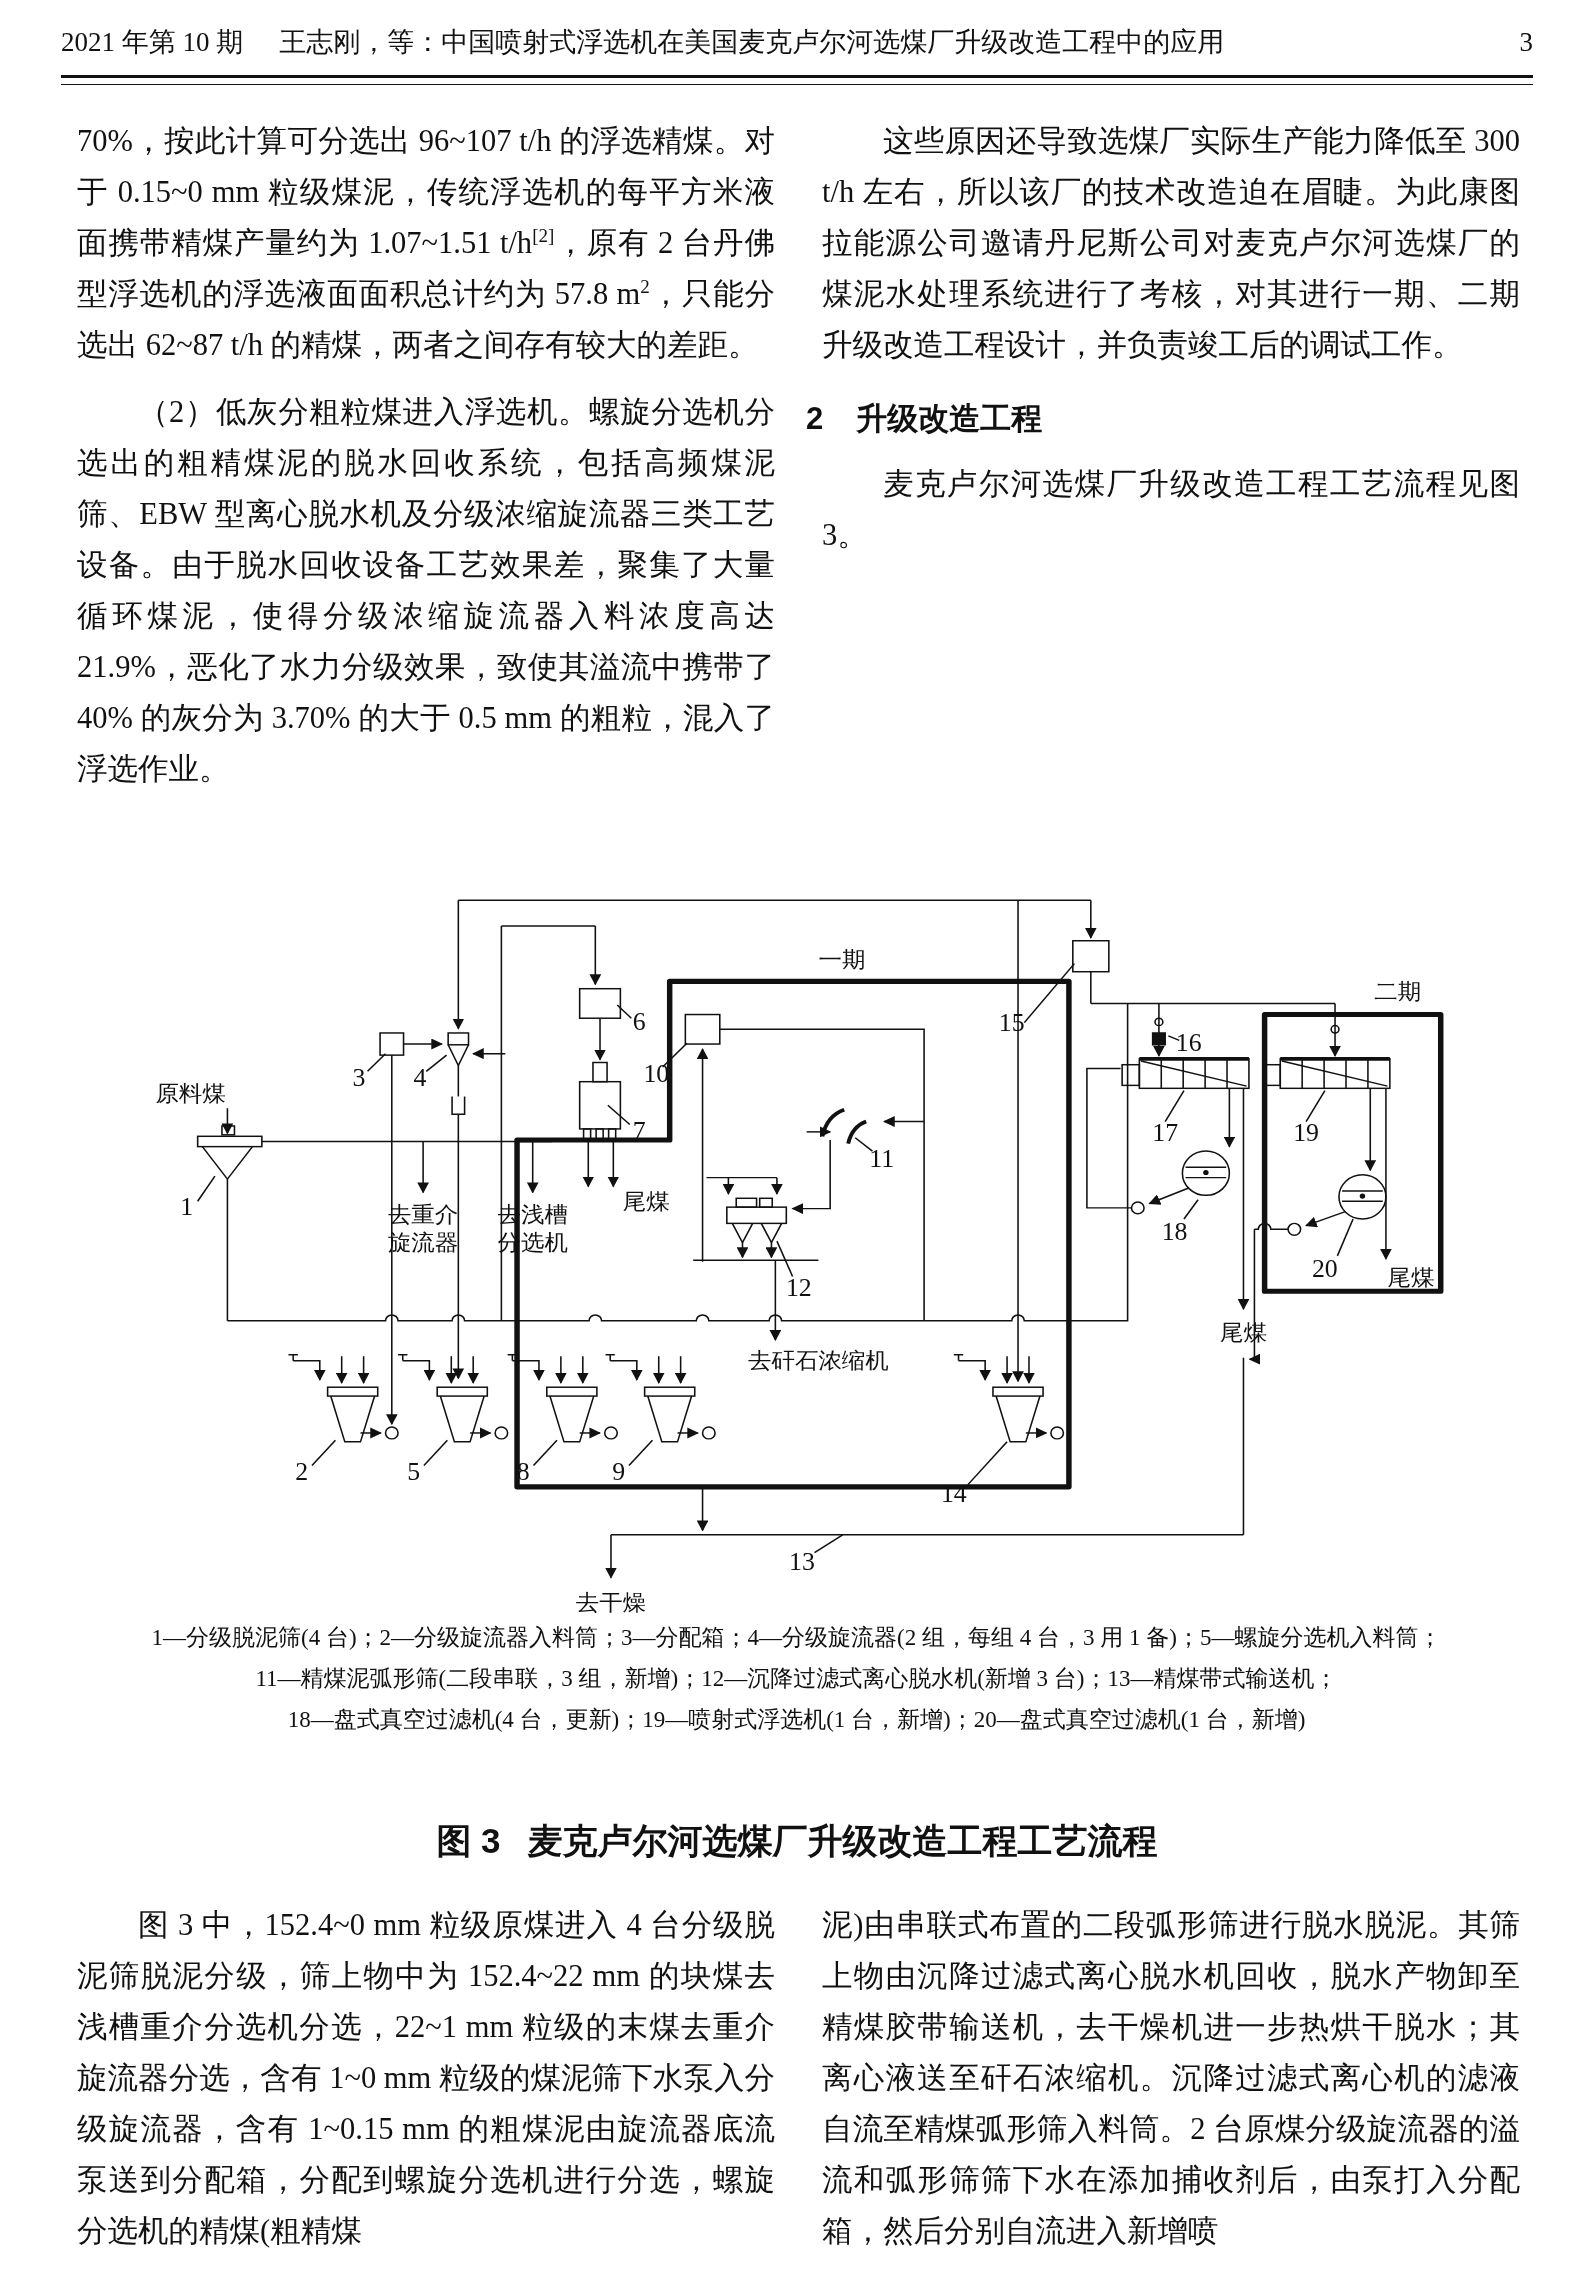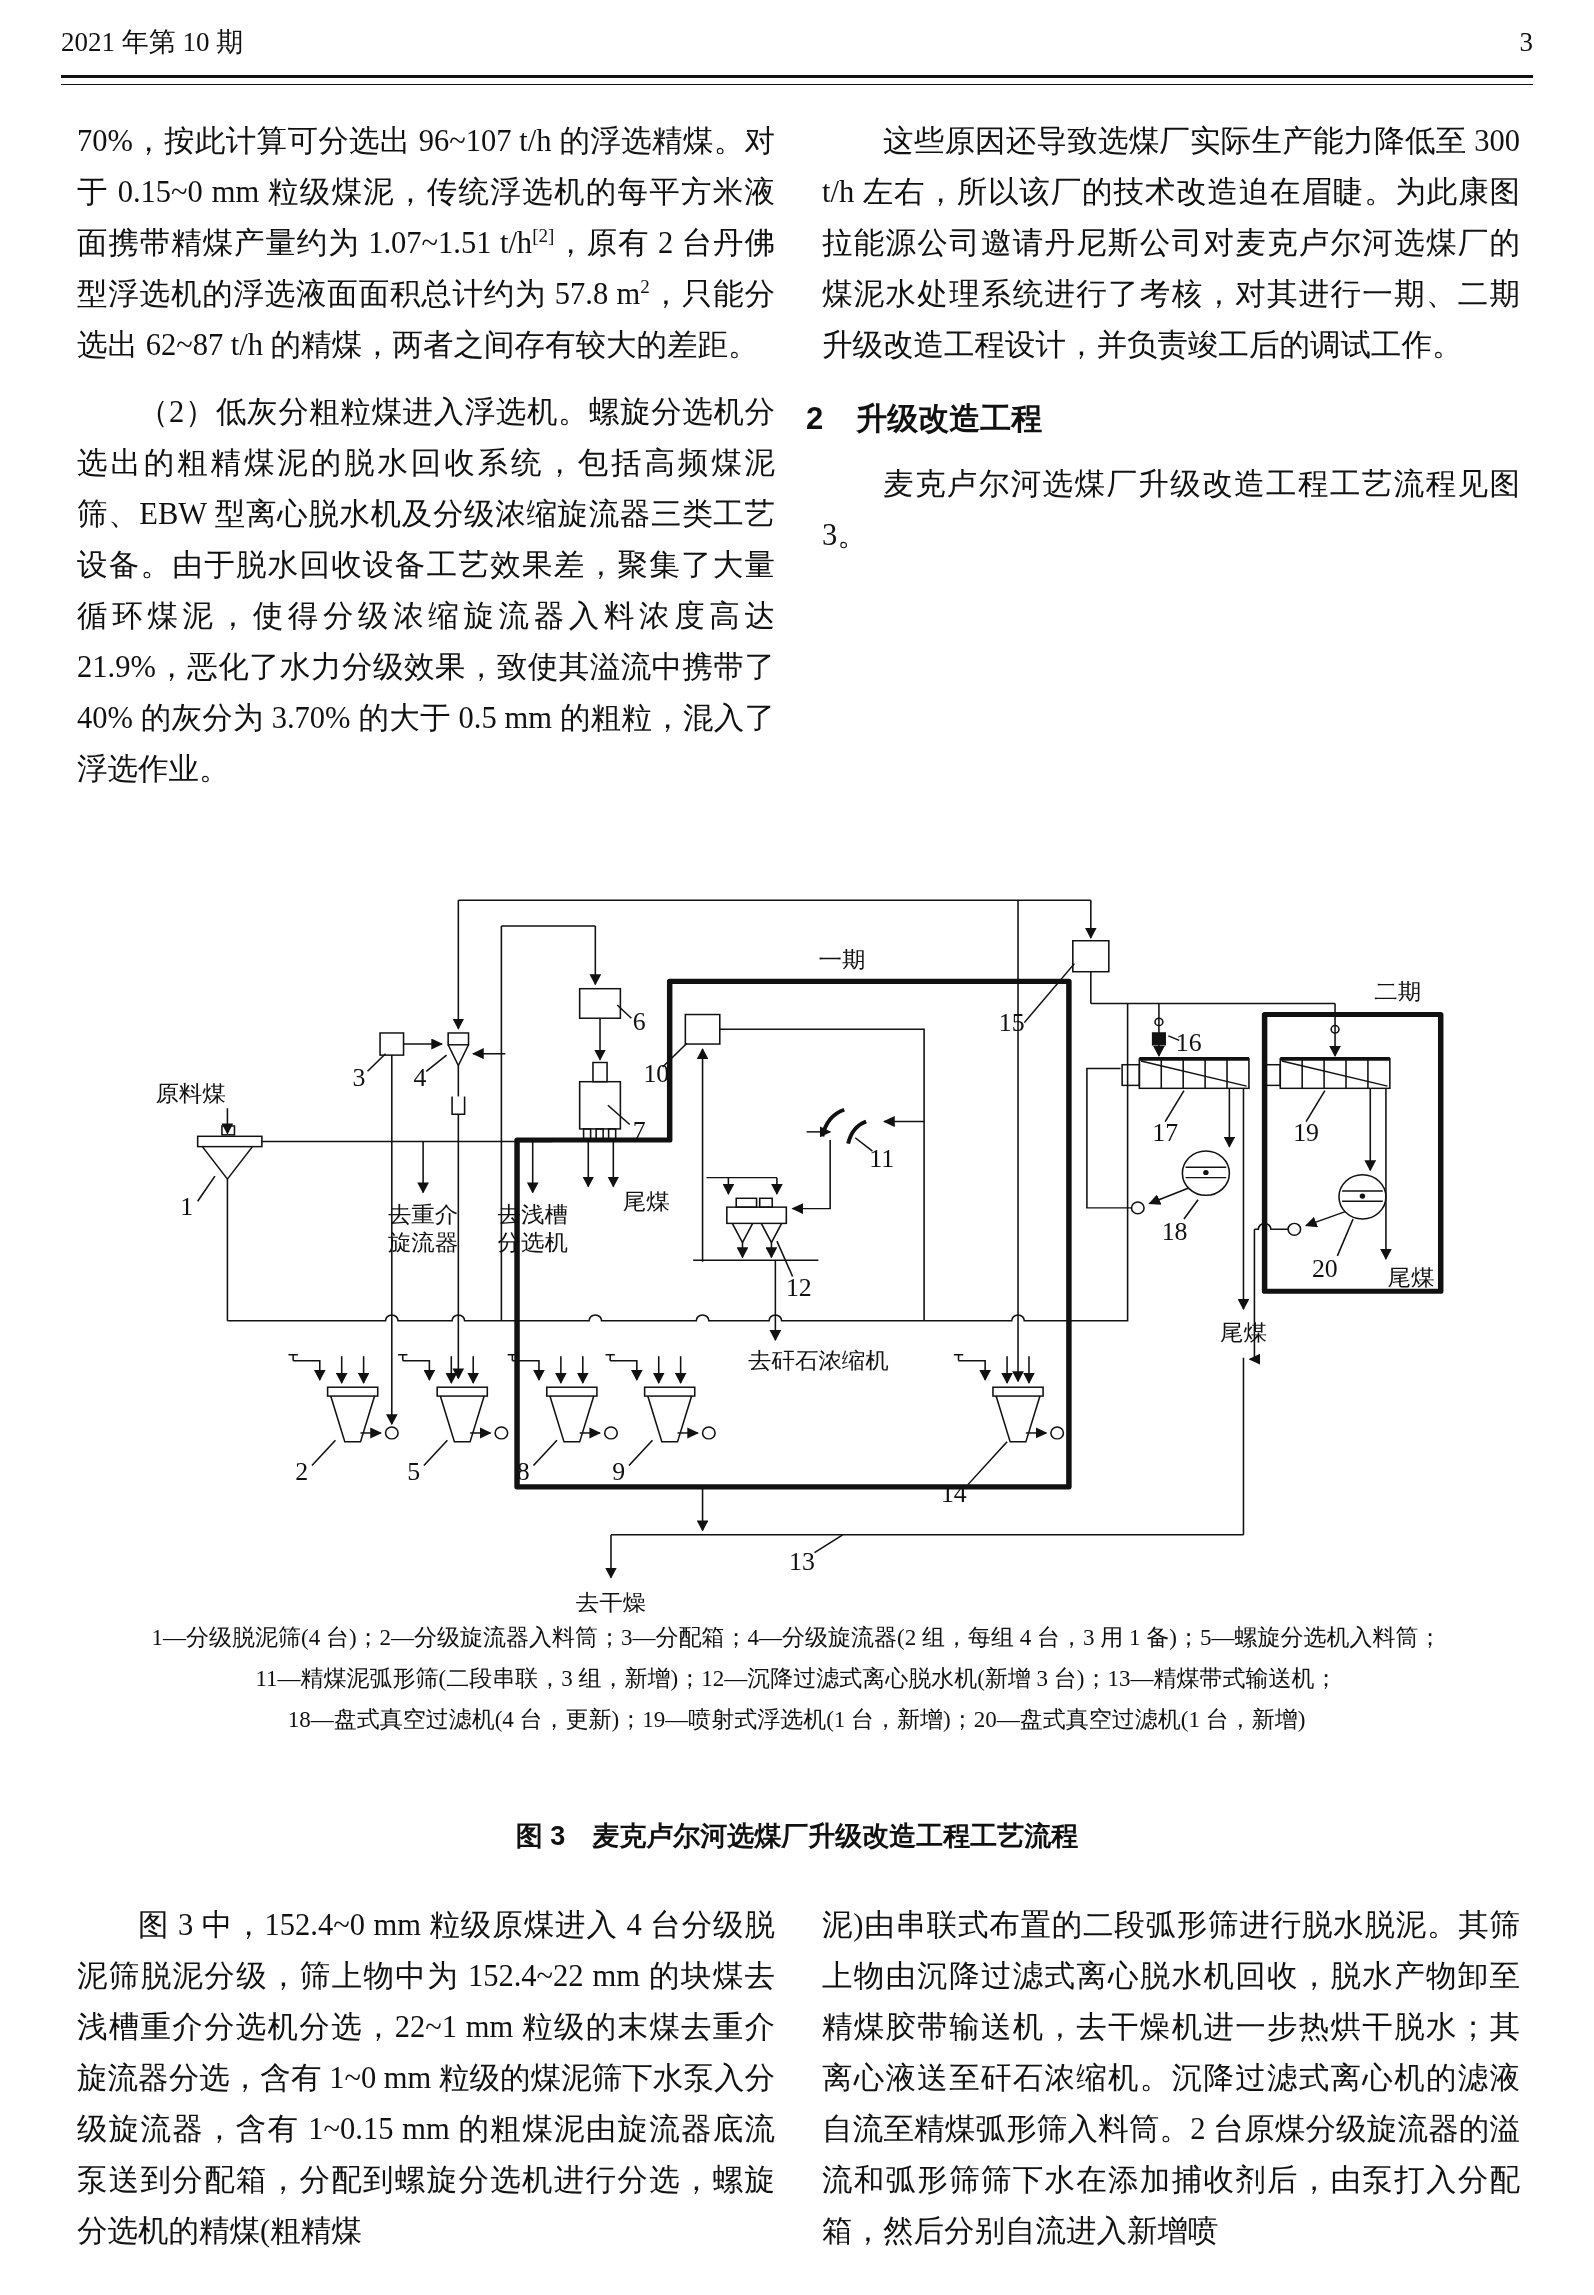--- a/index.html
+++ b/index.html
@@ -35,33 +35,34 @@
   }
   .h2 .no{margin-right:33px;}
   .figwrap{position:absolute;top:878px;left:110px;width:1409px;height:738px;}
   .figwrap svg{display:block;width:100%;height:100%;}
   .caption{
     position:absolute;top:1617px;left:31px;width:1531px;
     font-size:23px;line-height:41px;text-align:center;white-space:nowrap;
   }
   .figtitle{
     position:absolute;top:1818px;left:0;width:1594px;
-    text-align:center;font-size:27px;font-weight:bold;
+    text-align:center;font-size:35px;font-weight:bold;
     font-family:"Liberation Sans","DejaVu Sans",sans-serif;
   }
   .figtitle .sp{display:inline-block;width:27px;}
   text{fill:#111;stroke:none;font-family:"Liberation Serif","DejaVu Serif",serif;}
   .dl{font-size:30px;}
   .dn{font-size:33px;}
 </style>
 </head>
 <body>
 
 <div class="header">
   <span>2021 年第 10 期</span>
+  <span class="mid">王志刚，等：中国喷射式浮选机在美国麦克卢尔河选煤厂升级改造工程中的应用</span>
   <span>3</span>
 </div>
 <div class="rule"></div>
 
 <div class="col" style="top:100px;left:61px;">
   <p><span>70%，按此计算可分选出 96~107 t/h 的浮选精煤。对于 0.15~0 mm 粒级煤泥，传统浮选机的每平方米液面携带精煤产量约为 1.07~1.51 t/h</span><sup class="s">[2]</sup><span>，原有 2 台丹佛型浮选机的浮选液面面积总计约为 57.8 m</span><sup class="s">2</sup><span>，只能分选出 62~87 t/h 的精煤，两者之间存有较大的差距。</span></p>
   <p class="ind">（2）低灰分粗粒煤进入浮选机。螺旋分选机分选出的粗精煤泥的脱水回收系统，包括高频煤泥筛、EBW 型离心脱水机及分级浓缩旋流器三类工艺设备。由于脱水回收设备工艺效果差，聚集了大量循环煤泥，使得分级浓缩旋流器入料浓度高达 21.9%，恶化了水力分级效果，致使其溢流中携带了 40% 的灰分为 3.70% 的大于 0.5 mm 的粗粒，混入了浮选作业。</p>
 </div>
 
 <div class="col" style="top:100px;left:806px;">

